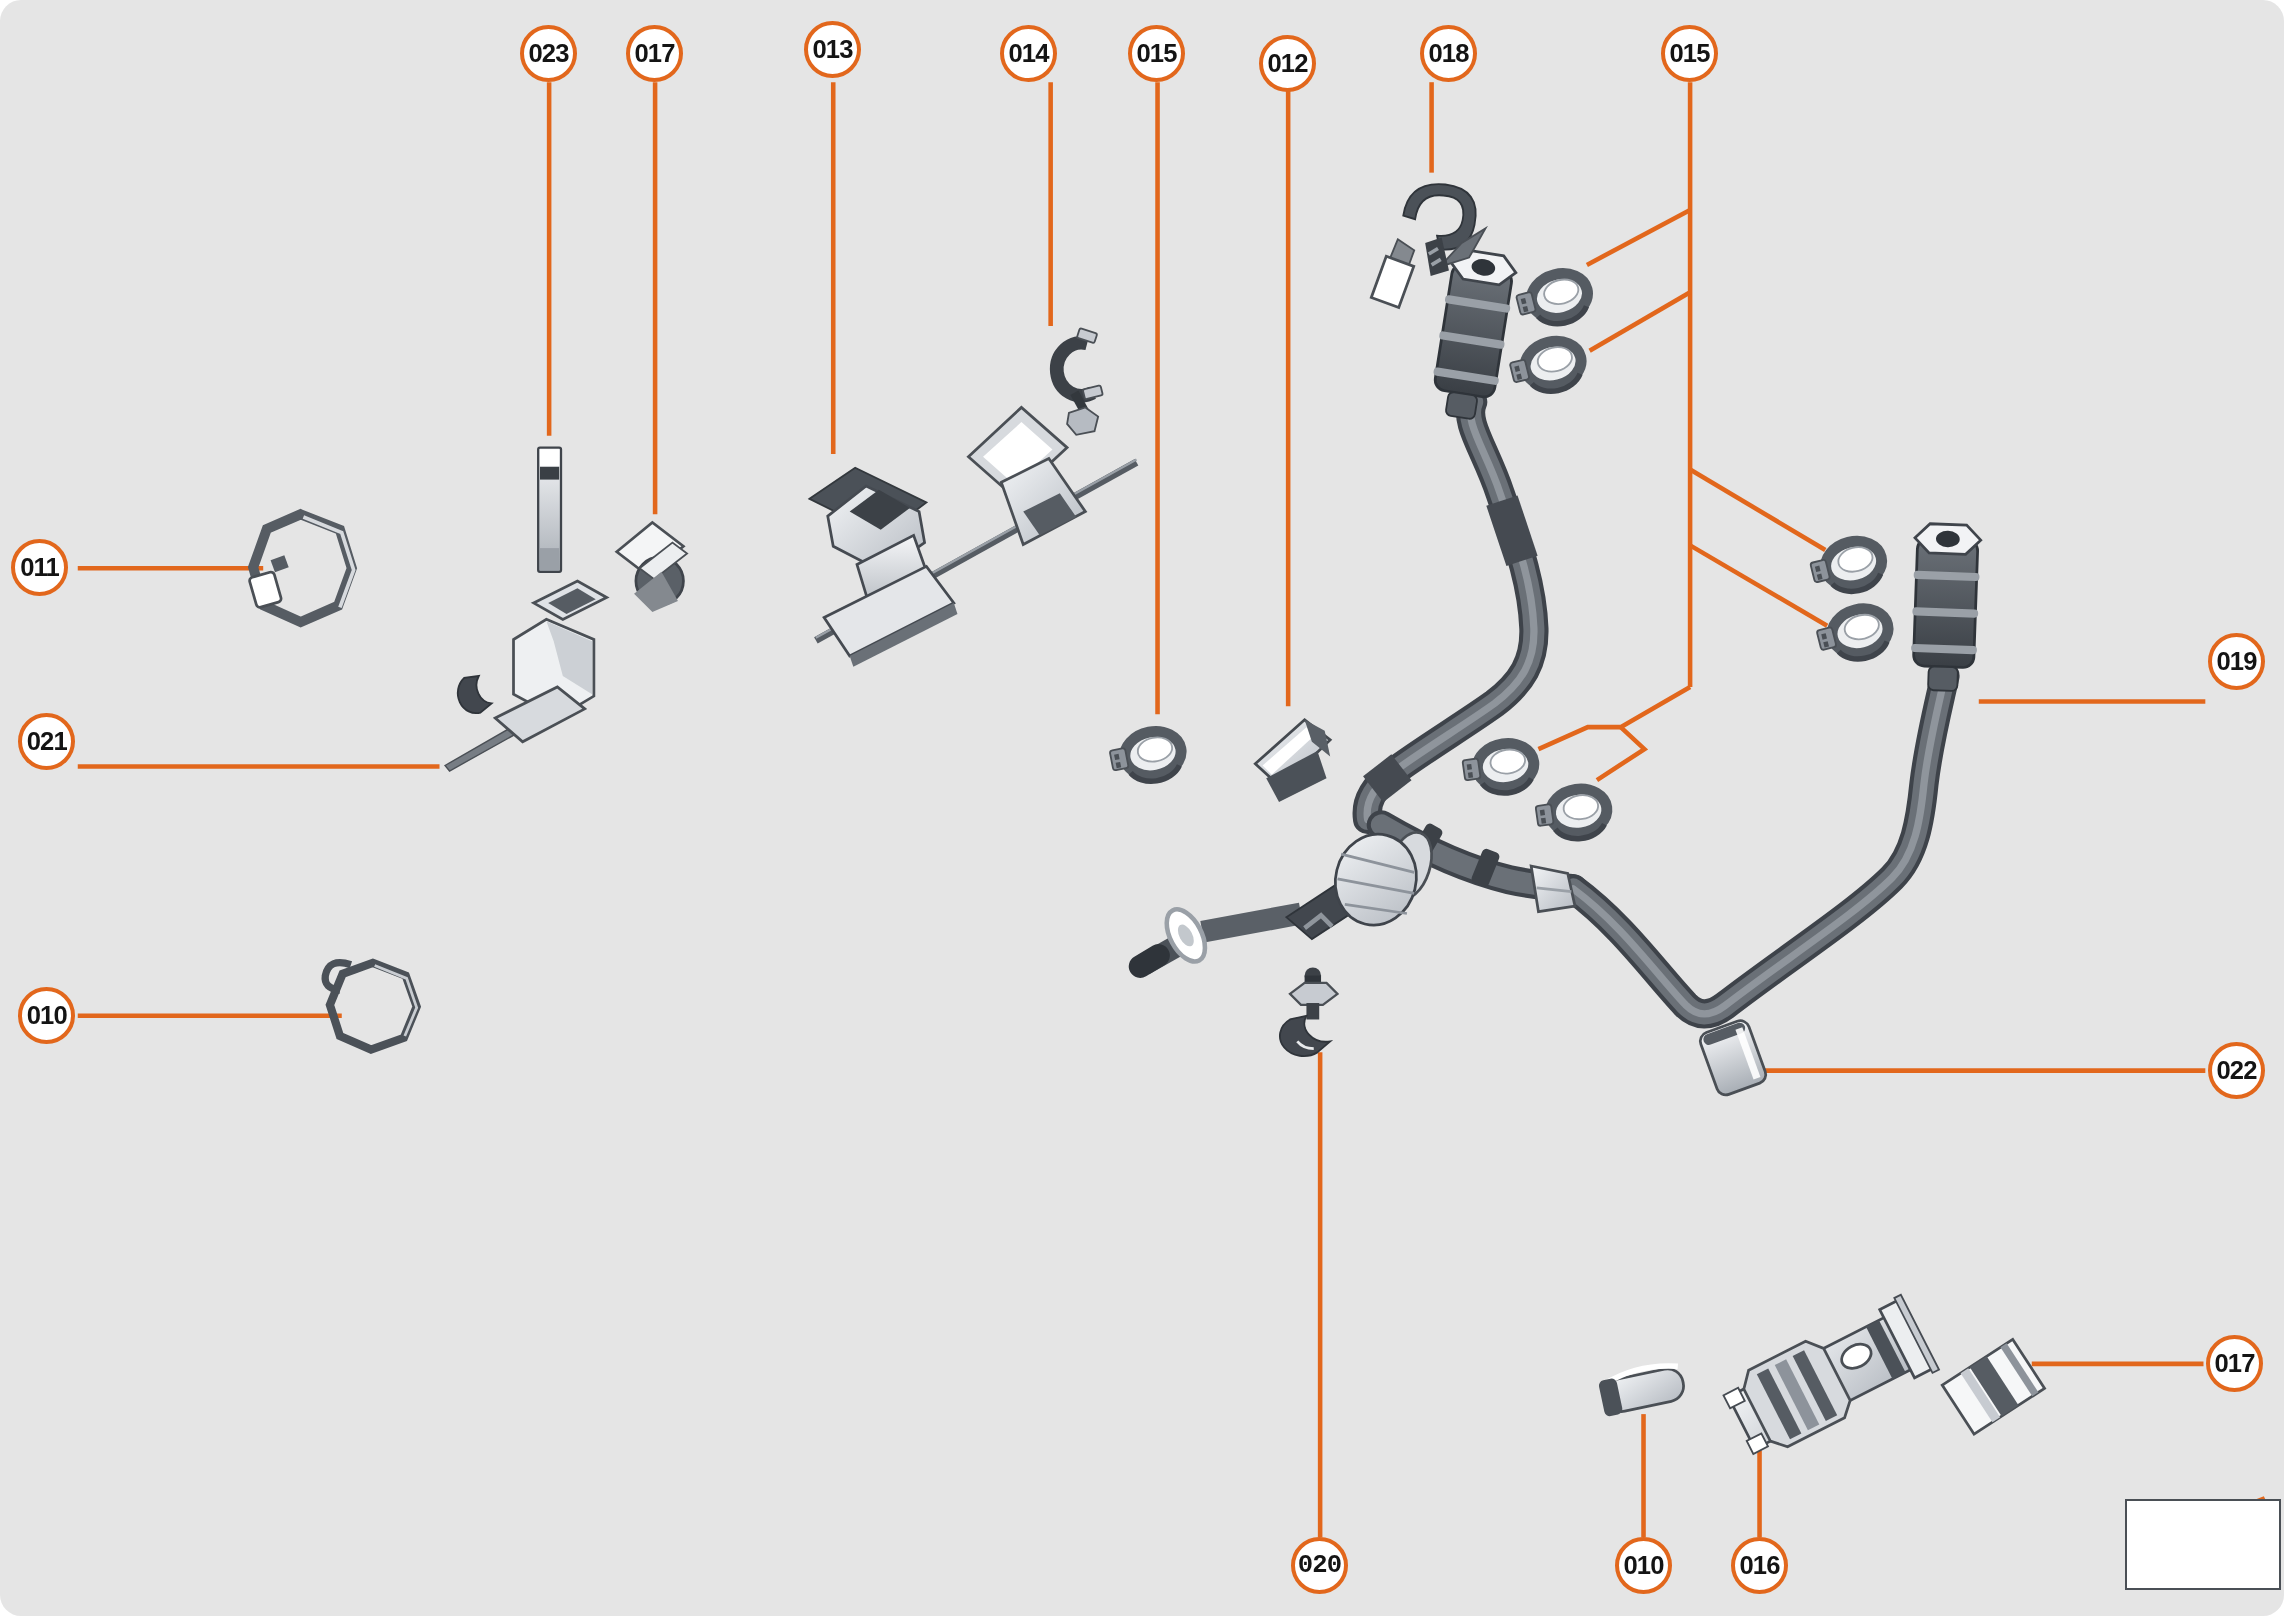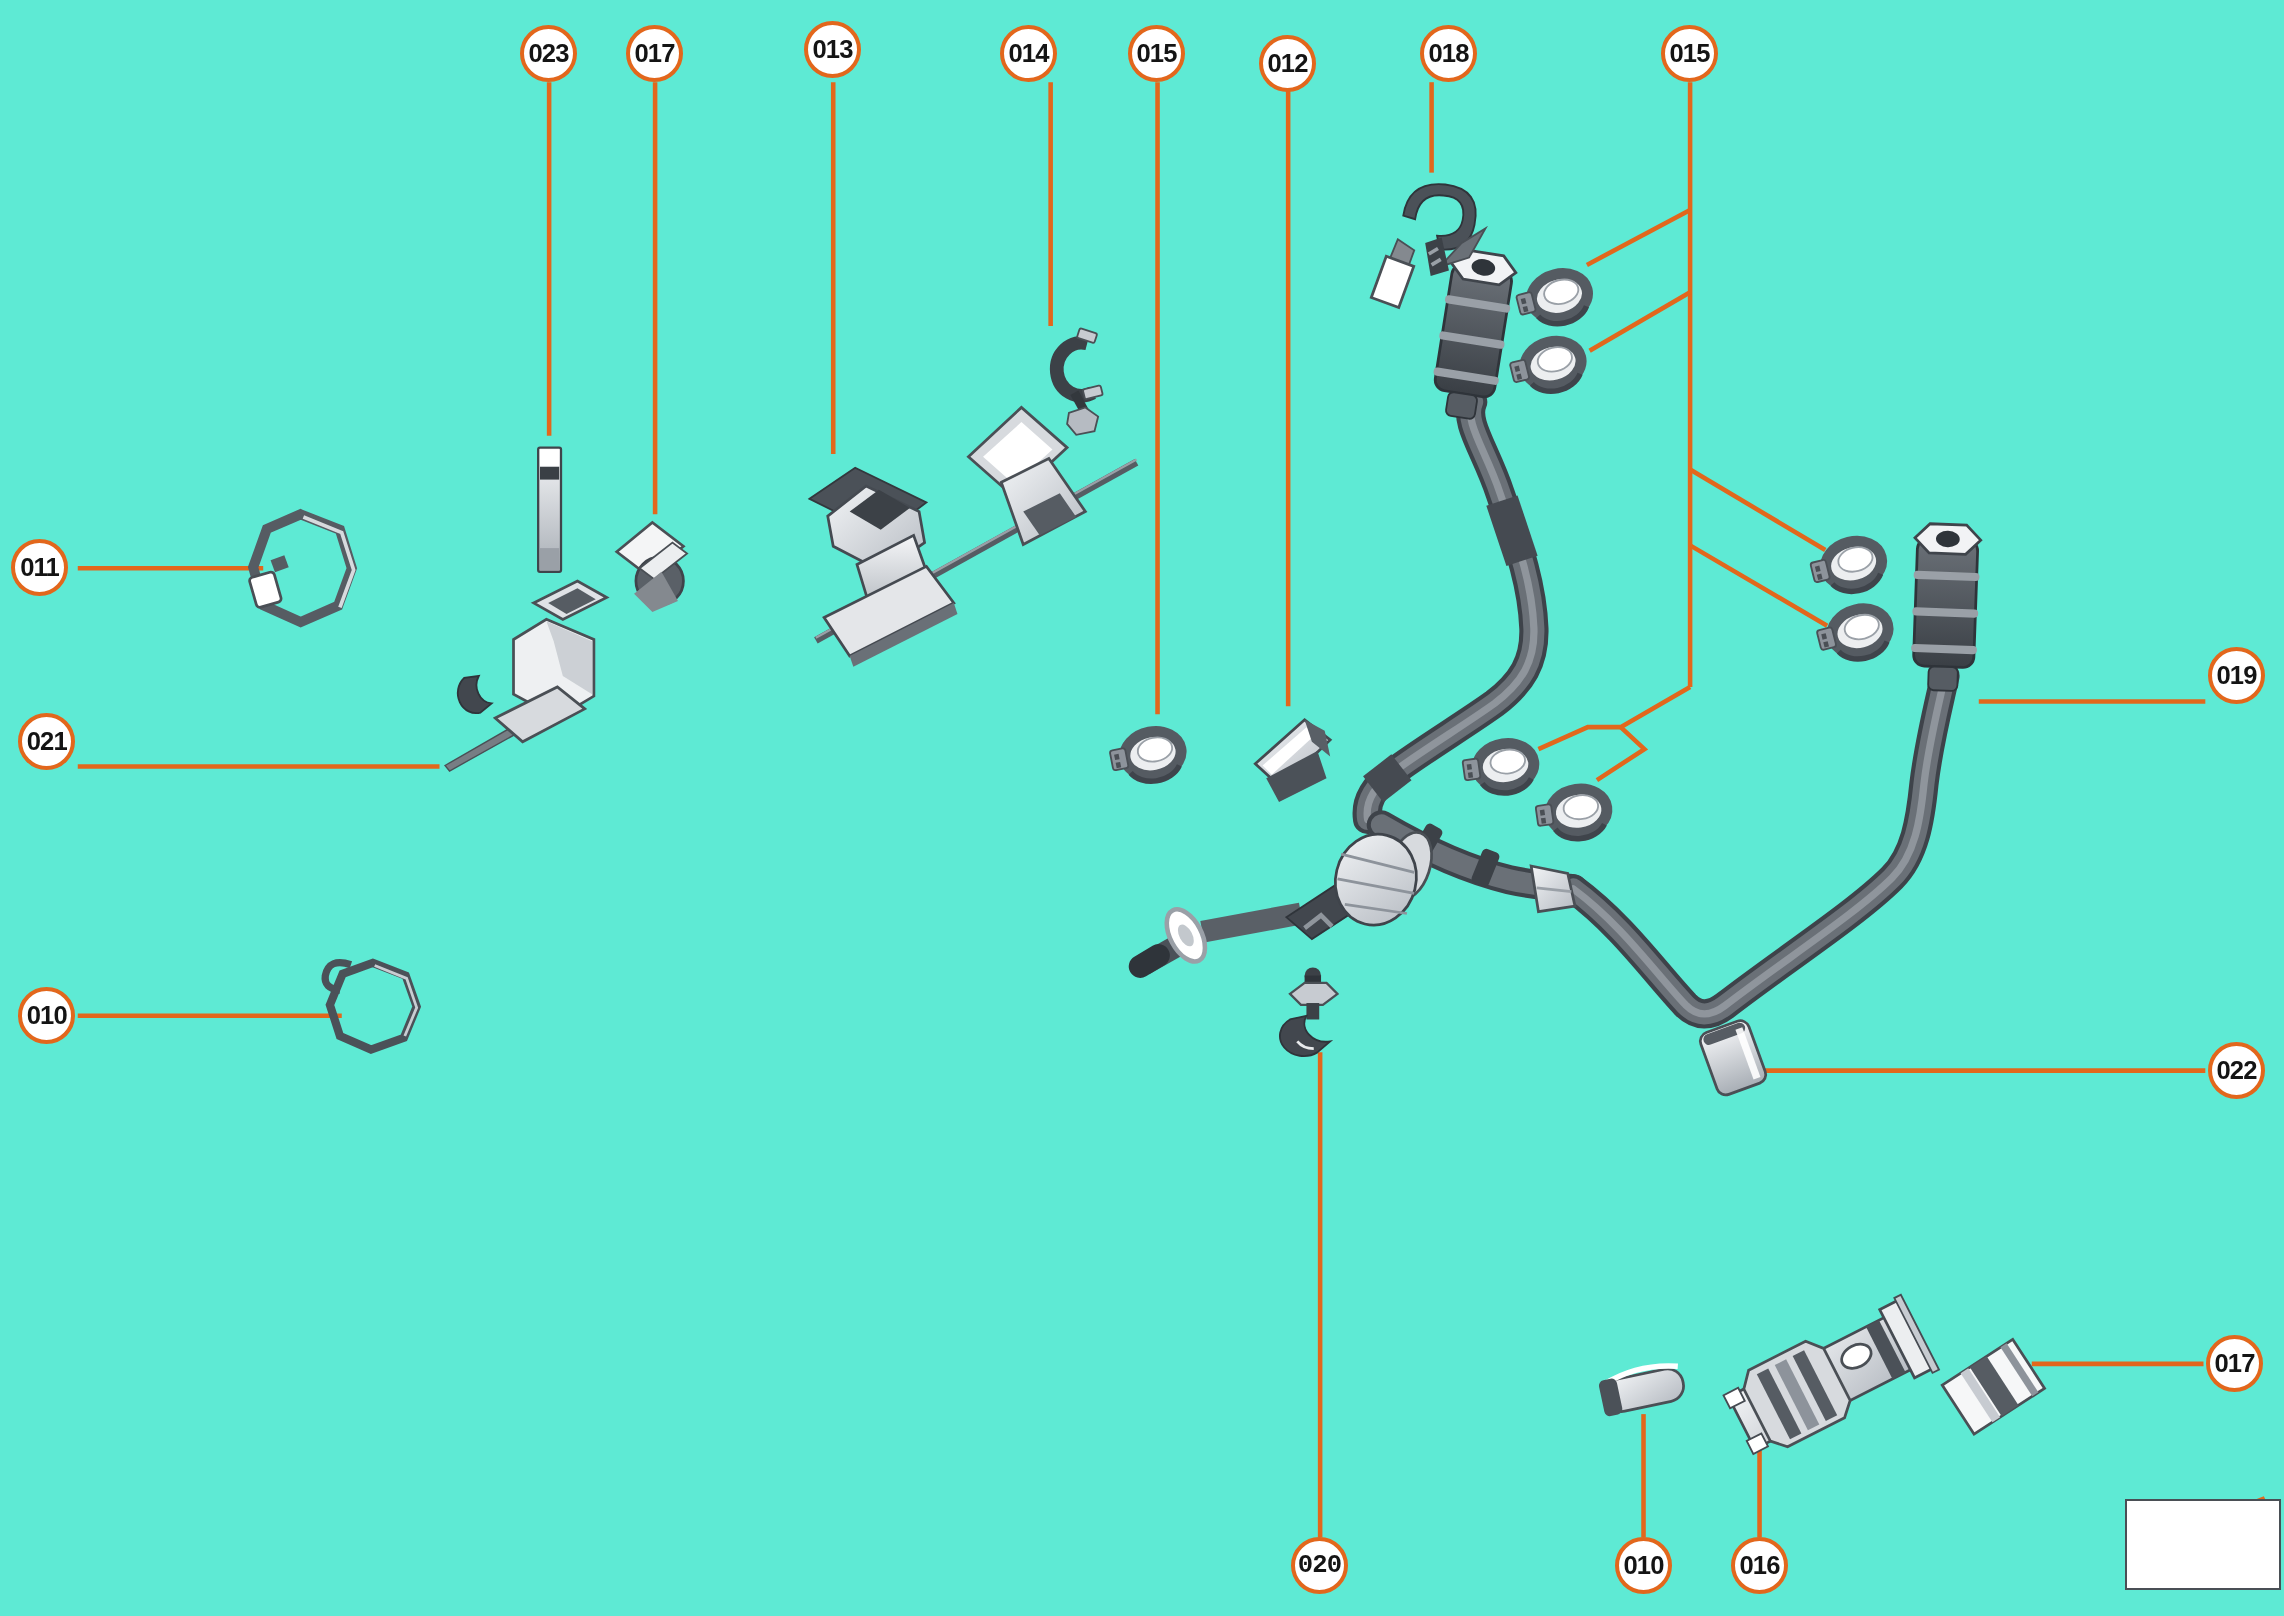--- a/index.html
+++ b/index.html
@@ -1,17 +1,17 @@
 <!DOCTYPE html>
 <html style="--accent: #E2671C; --accent_soft: #DC9A66; --outline_dark: #3F444B; --metal_dark: #4B5158; --metal_mid: #8D939B; --metal_light: #ECEEF0;font-size:14.6px"><head>
 <meta charset="utf-8">
 <style>
   html,body{margin:0;padding:0;background:#fff;}
-  .canvas{position:relative;width:2284px;height:1616px;background:#5eead4;overflow:hidden;
-          font-family:"Liberation Sans", sans-serif;}
+  .canvas{position:relative;width:2284px;height:1616px;background:#e5e5e5;overflow:hidden;
+          font-family:"Liberation Sans", sans-serif;border-radius:21px;}
   svg{position:absolute;left:0;top:0;}
   .acc{stroke:var(--accent,#E2671C);stroke-width:5;fill:none;}
   .accf{fill:var(--accent,#E2671C);}
   .accsoft{fill:var(--accent_soft,#DC9A66);}
   .callout{position:absolute;width:49px;height:49px;border:4.6px solid var(--accent,#E2671C);
            border-radius:50%;background:#fff;display:flex;align-items:center;justify-content:center;
            font-size:25.6px;font-weight:bold;color:#141414;letter-spacing:-0.9px;z-index:3;cursor:pointer;}
   .logo-box{position:absolute;left:2125px;top:1499px;width:152px;height:87px;background:#fff;
             border:2.7px solid #4a4f55;z-index:2;}
 </style>
@@ -272,21 +272,21 @@
 <div class="callout" style="left:626px;top:25px;">017</div>
 <div class="callout" style="left:804px;top:21px;">013</div>
 <div class="callout" style="left:1000px;top:25px;">014</div>
 <div class="callout" style="left:1128px;top:25px;">015</div>
 <div class="callout" style="left:1259px;top:35px;">012</div>
 <div class="callout" style="left:1420px;top:25px;">018</div>
 <div class="callout" style="left:1661px;top:25px;">015</div>
 <div class="callout" style="left:11px;top:539px;">011</div>
 <div class="callout" style="left:18.3px;top:713px;">021</div>
 <div class="callout" style="left:18.3px;top:987px;">010</div>
-<div class="callout" style="left:2208px;top:647px;">019</div>
+<div class="callout" style="left:2208px;top:633px;">019</div>
 <div class="callout" style="left:2208px;top:1042px;">022</div>
 <div class="callout" style="left:2206px;top:1335px;">017</div>
 <div class="callout" style="left:1291px;top:1537px;font-family:Liberation Mono, monospace;">020</div>
 <div class="callout" style="left:1615px;top:1537px;">010</div>
 <div class="callout" style="left:1731px;top:1537px;">016</div>
 
 <div class="logo-box"></div>
 
 </div>
 

